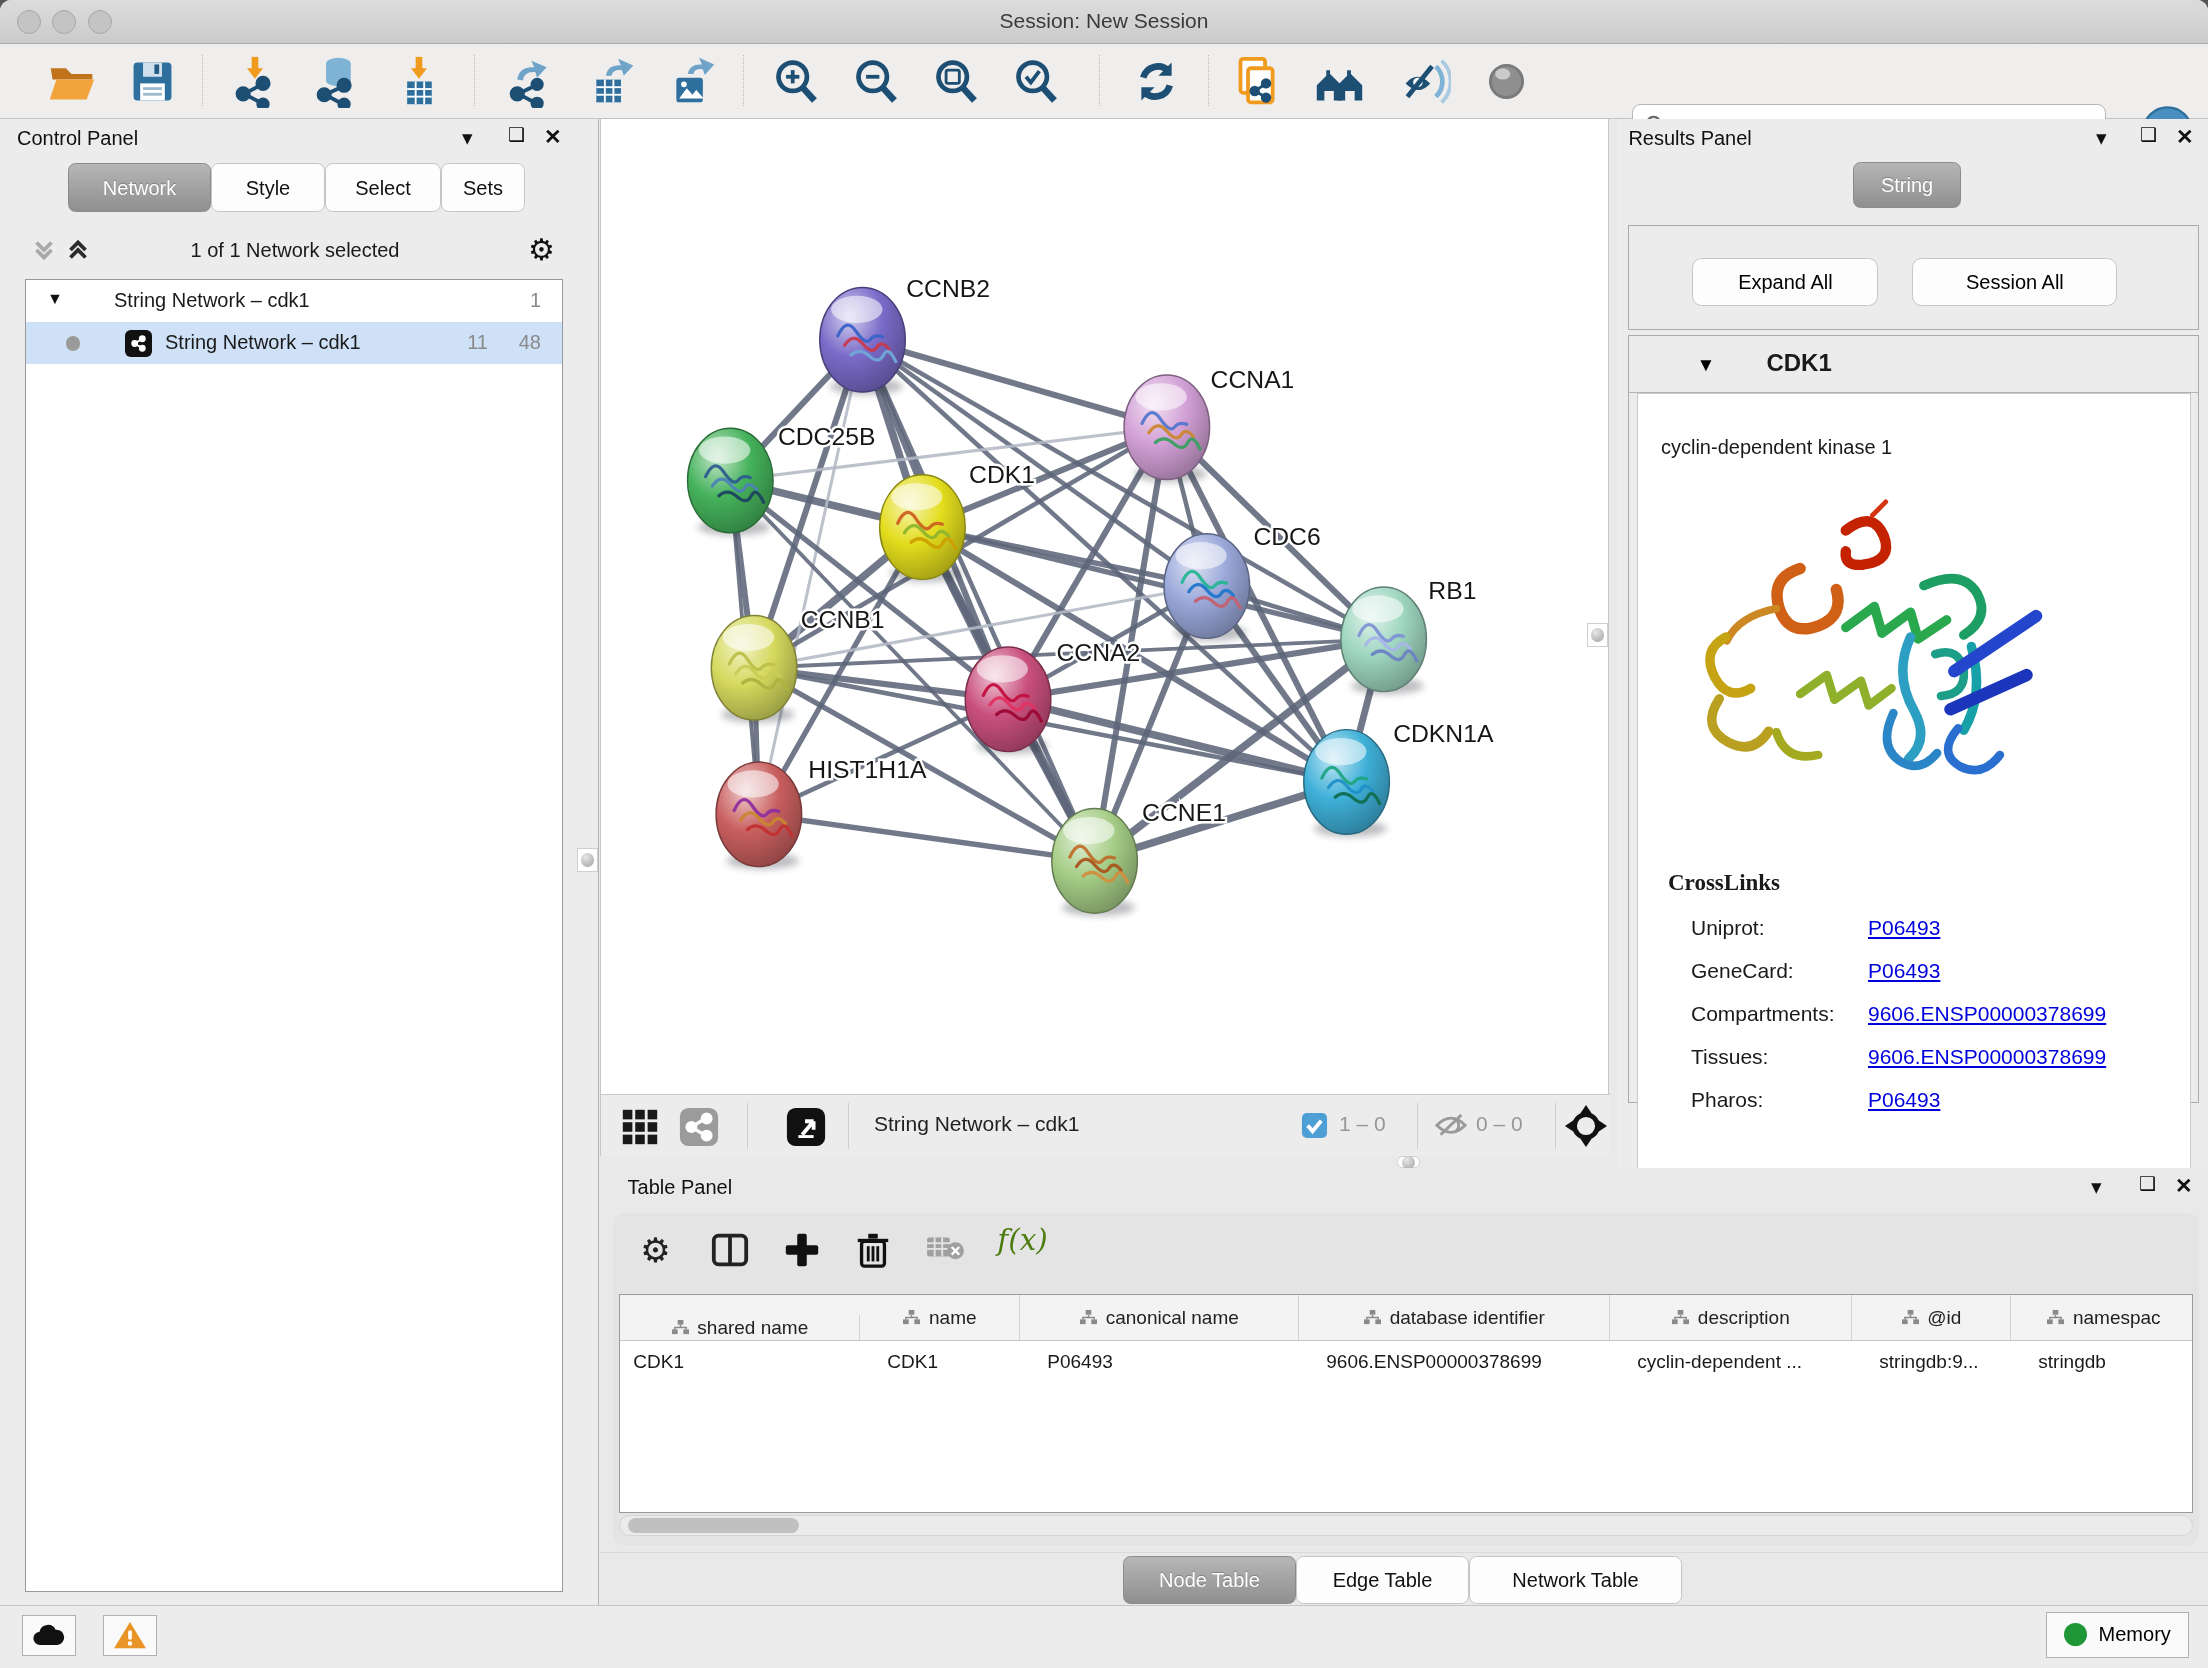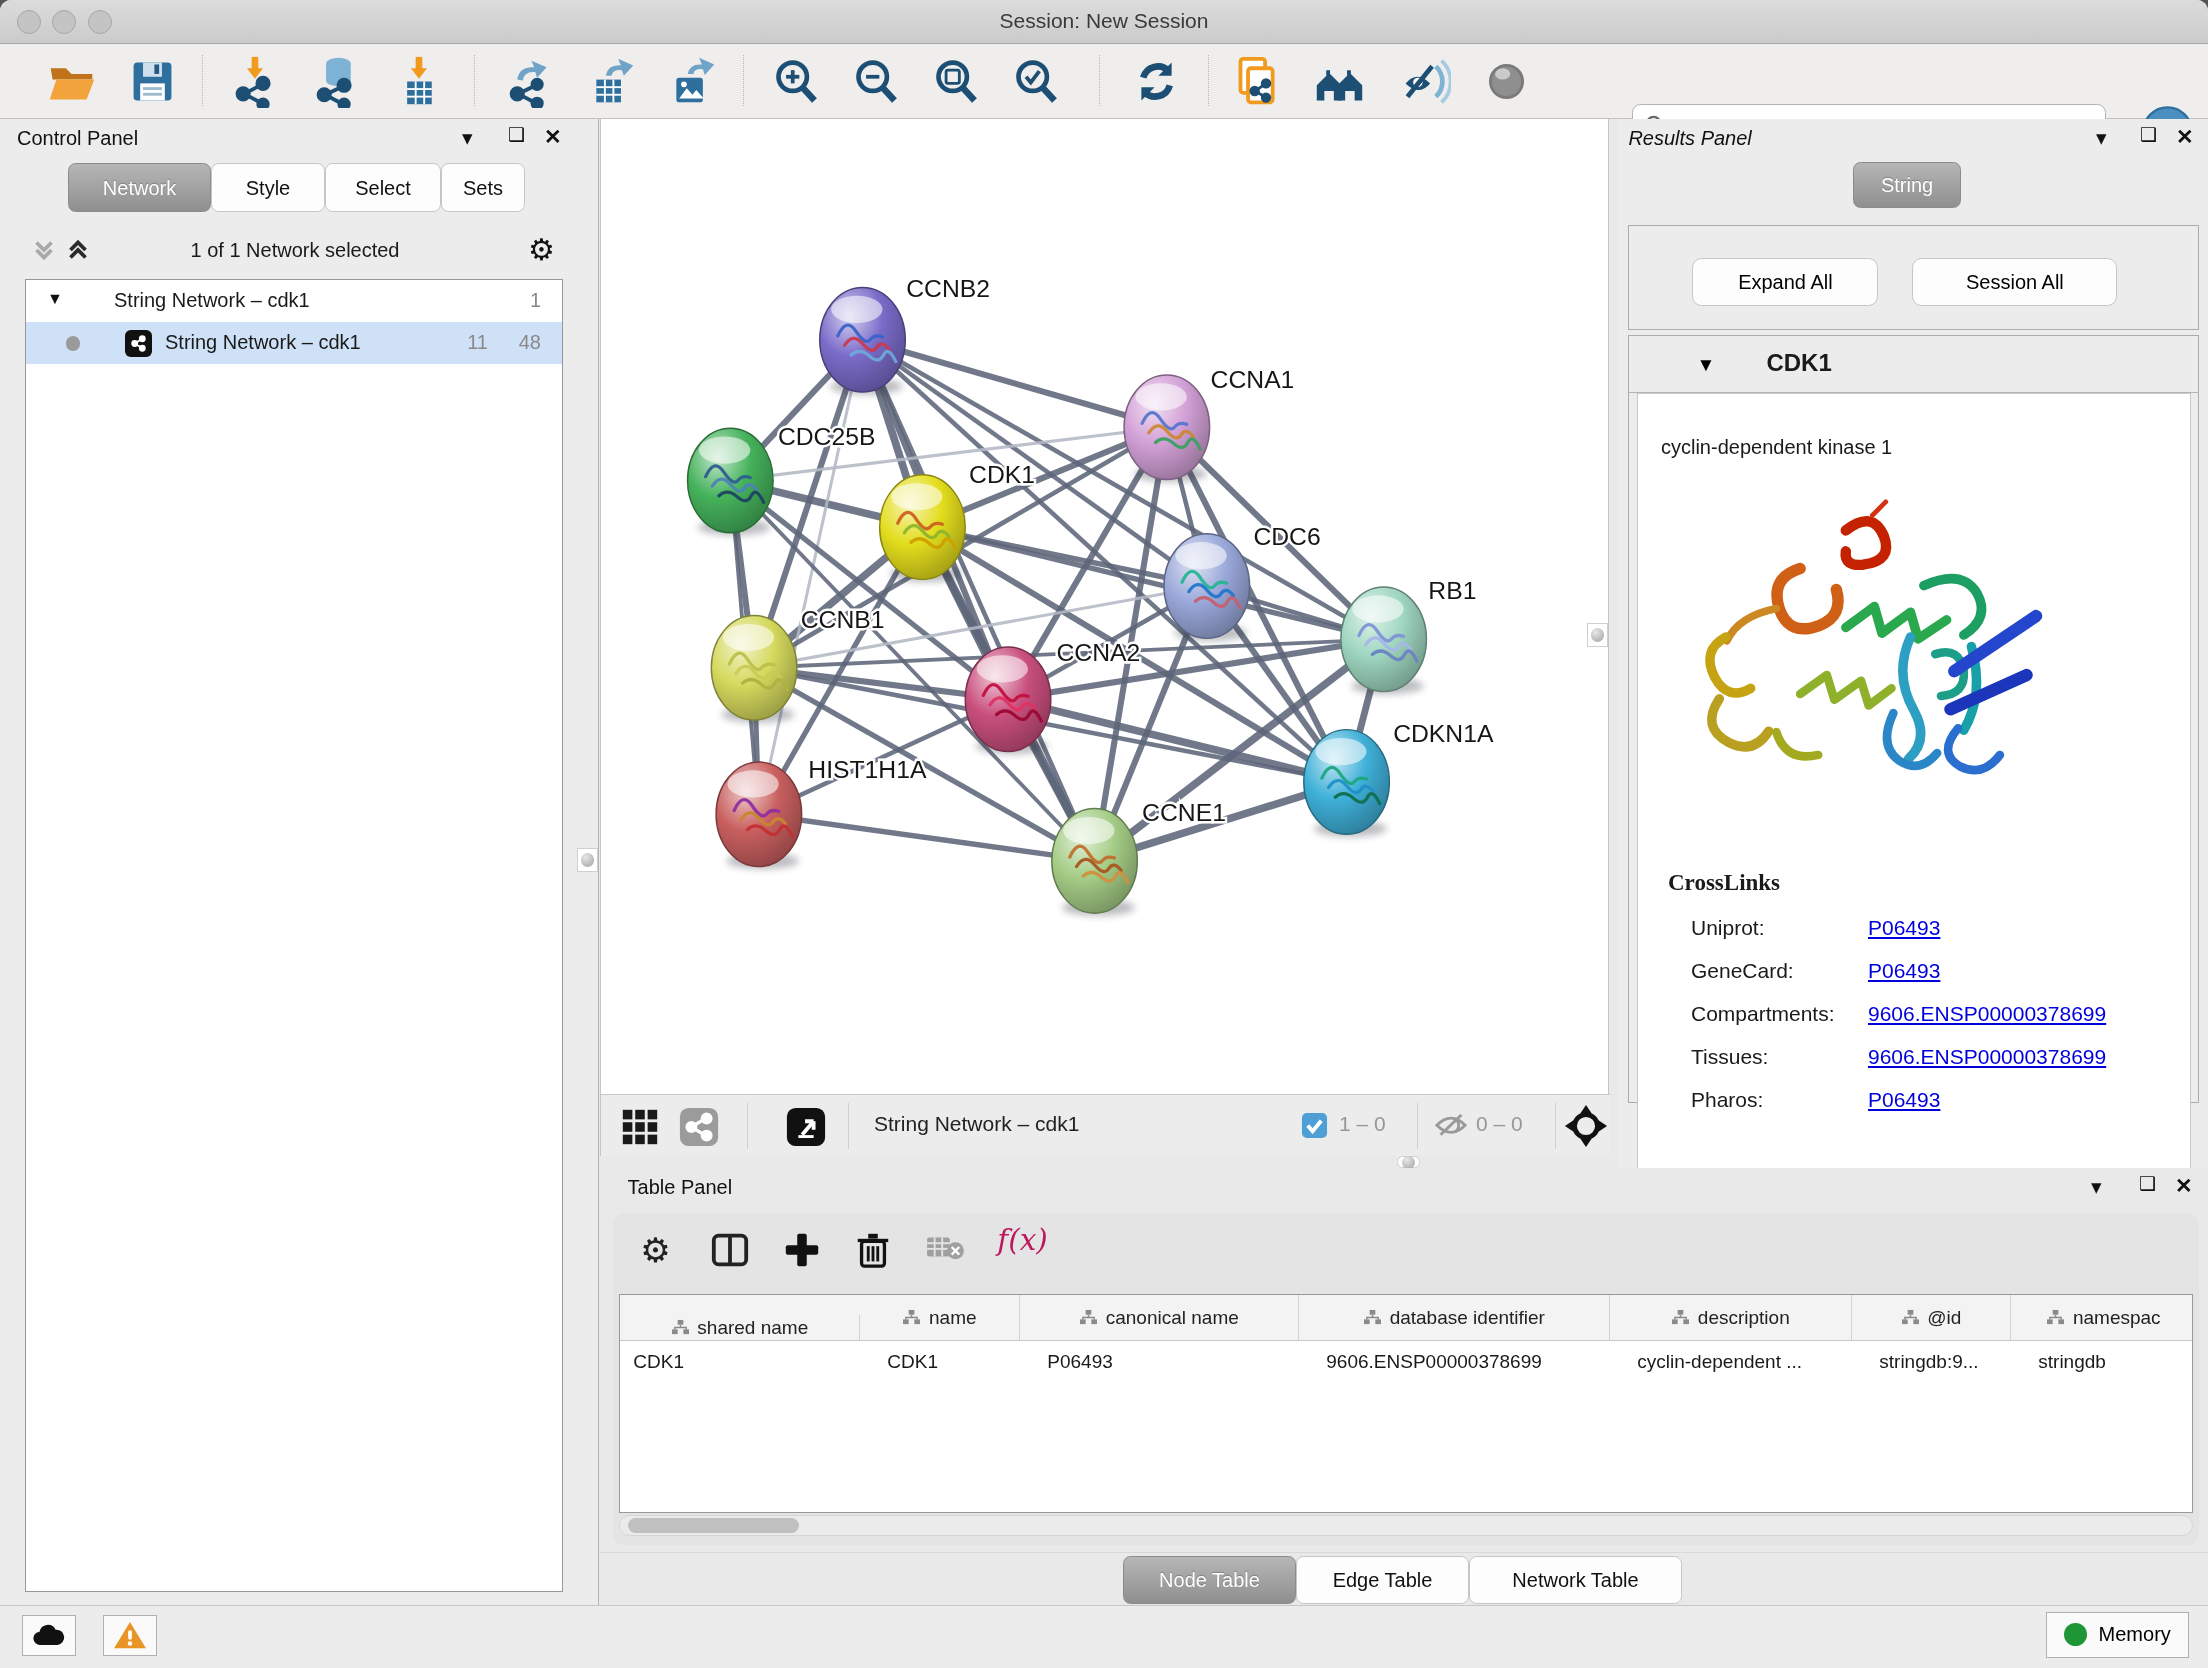--- a/index.html
+++ b/index.html
@@ -61,21 +61,21 @@
     border-top:1px solid #c9c9c9;}
   .nf-sep{position:absolute;top:7.6px;height:46px;border-left:1px solid #cfcfcf;}
   .nf-btn{position:absolute;background:none;border:none;padding:0;cursor:pointer;}
   .nf-label{position:absolute;left:273px;top:17px;font-size:21px;color:#222;}
   .nf-count{position:absolute;top:17px;font-size:21px;color:#979797;}
   .h-strip{position:absolute;left:600px;top:1156px;width:1009px;height:12.4px;background:#e9e9e9;}
   .knob{position:absolute;background:#fff;border:1px solid #cfcfcf;display:flex;align-items:center;justify-content:center;}
   .knob i{width:13.3px;height:13.3px;border-radius:50%;background:radial-gradient(circle at 35% 30%,#e8e8e8,#9f9f9f);display:block;}
   
   .results-panel{position:absolute;left:1617px;top:119px;width:592px;height:1049px;background:#ececec;}
-  .rp-head{position:absolute;left:11.4px;top:7.6px;font-style:italic;}
+  .rp-head{position:absolute;left:11.4px;top:7.6px;}
   .rp-tab{position:absolute;left:236px;top:43px;width:108px;height:46px;line-height:44px;}
   .rp-box1{position:absolute;left:11.4px;top:106px;width:571px;height:105px;border:1px solid #ababab;background:#ececec;}
   .rp-btn{position:absolute;top:32px;height:48px;background:#fdfdfd;border:1px solid #c6c6c6;border-radius:9.5px;
     font-size:20px;font-family:"Liberation Sans",sans-serif;cursor:pointer;}
   .rp-box2{position:absolute;left:11.4px;top:216px;width:571px;height:768px;border:1px solid #ababab;background:#ececec;}
   .rp-gene-row{position:absolute;left:0;top:0;width:100%;height:57px;border-bottom:1px solid #b4b4b4;}
   .rp-gene-caret{position:absolute;left:61px;top:17px;font-size:19px;background:none;border:none;cursor:pointer;}
   .rp-gene-name{position:absolute;left:137px;top:13.3px;font-size:24px;font-weight:bold;}
   .rp-inner{position:absolute;left:7.6px;top:57px;width:554px;height:800px;background:#fff;border:1px solid #c9c9c9;}
   .rp-desc{position:absolute;left:23px;top:42px;font-size:20px;}
@@ -83,21 +83,21 @@
   .xl-head{position:absolute;left:30px;top:476px;font-family:"Liberation Serif",serif;font-weight:bold;font-size:23px;}
   .xl-rows{position:absolute;left:53px;top:514px;width:476px;}
   .xl-row{height:43px;font-family:Liberation Sans, sans-serif;font-size:21px;position:relative;}
   .xl-label{position:absolute;left:0;top:7.6px;color:#1a1a1a;}
   .xl-link{position:absolute;left:177px;top:7.6px;color:#0000dd;text-decoration:underline;cursor:pointer;}
   
   .table-panel{position:absolute;left:600px;top:1168px;width:1608px;height:438px;background:#e9e9e9;}
   .tp-head{position:absolute;left:27.6px;top:7.6px;}
   .tp-container{position:absolute;left:13.3px;top:45px;width:1586px;height:332px;background:#e4e4e4;border-radius:11.4px;}
   .tp-toolbar-btn{position:absolute;top:17px;background:none;border:none;padding:0;cursor:pointer;}
-  .fx{font-family:"DejaVu Serif",serif;font-style:italic;font-size:29.5px;color:#be185d;}
+  .fx{font-family:"DejaVu Serif",serif;font-style:italic;font-size:29.5px;color:#4d7c0f;}
   .tbl{position:absolute;left:5.7px;top:81px;width:1574px;height:219px;background:#fff;border:1px solid #9a9a9a;overflow:hidden;}
   .tbl-header{display:flex;height:46px;background:#f3f3f3;border-bottom:1px solid #c6c6c6;}
   .th{position:relative;display:flex;align-items:center;justify-content:center;gap:7.6px;
     border-right:1px solid #d2d2d2;font-size:19px;color:#222;flex:none;overflow:hidden;white-space:nowrap;}
   .tbl-row{display:flex;height:42px;}
   .td{flex:none;font-size:19px;padding:9.5px 0 0 13.3px;white-space:nowrap;overflow:hidden;}
   .hscroll{position:absolute;left:5.7px;top:302px;width:1574px;height:21px;background:#ebebeb;border:1px solid #d5d5d5;border-radius:10.5px;}
   .hthumb{position:absolute;left:7.6px;top:1.9px;width:171px;height:15px;border-radius:7.6px;background:#c0c0c0;cursor:grab;}
   .tp-tabs{position:absolute;left:523px;top:388px;height:48px;}
   .tp-tabs .tab{height:48px;line-height:46px;}

